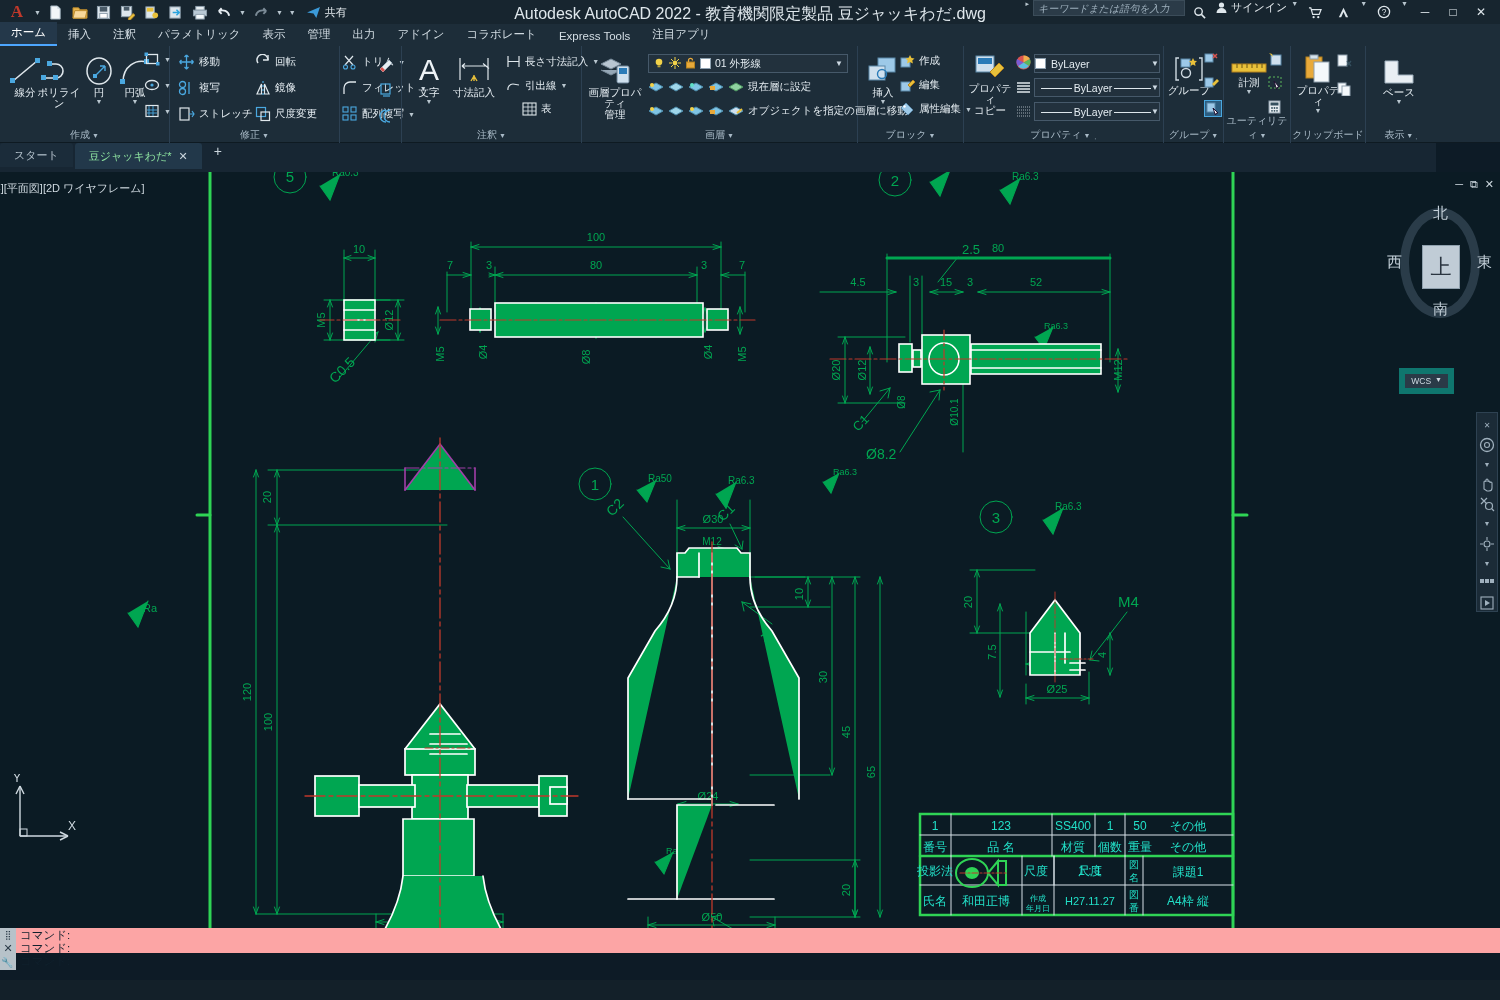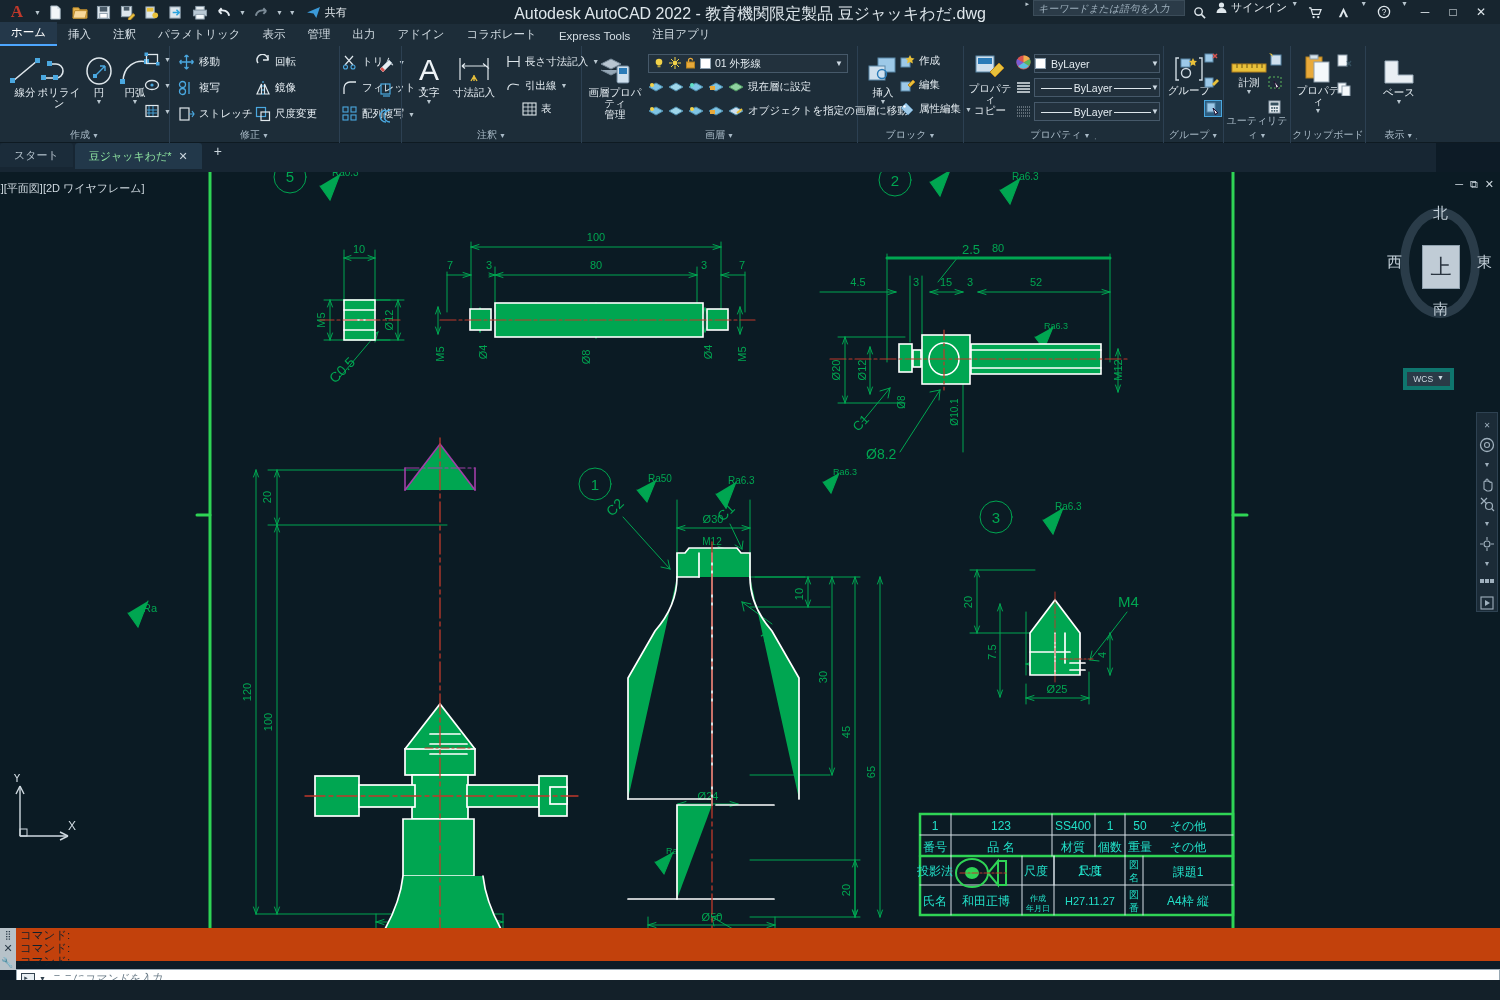--- a/index.html
+++ b/index.html
@@ -121,43 +121,43 @@
     position:absolute; left:16px; top:8px; width:80px; height:110px;
     border:9px solid #2a3c49; border-radius:50%;
   }
   .navface {
     position:absolute; left:38px; top:45px; width:38px; height:44px;
     background:#c0ccd6; border:1px solid #8fa0ad; color:#2a3540;
     display:flex; align-items:center; justify-content:center; font-size:21px;
   }
   .navdir { position:absolute; color:#c5d1da; font-size:15px; }
   .wcs {
-    position:absolute; right:46px; top:196px; background:#2a3a47; border:4px solid #0f766e;
+    position:absolute; right:46px; top:196px; background:#2a3a47; border:6px solid #0f766e;
     color:#cfdae2; font-size:8.5px; padding:2px 6px; display:flex; gap:4px; align-items:flex-start;
   }
   
   .navbar-r {
     position:absolute; right:2px; top:240px; width:22px; height:200px;
     background:#1b2b37; border:1px solid #2e4252; display:flex;
     flex-direction:column; align-items:center; padding-top:4px; gap:3px;
   }
   .navbar-r .nb { width:18px; height:18px; display:flex; align-items:center; justify-content:center; color:#9fb0bd; }
   
   .ucs { position:absolute; left:8px; bottom:82px; color:#cfd9e0; font-size:11px; }
 
   
   .cmdwrap { position:absolute; top:928px; left:0; width:1500px; height:52px; }
   .cmd-grip {
     position:absolute; left:0; top:0; width:16px; height:42px;
     display:flex; flex-direction:column; align-items:center; color:#2b3b48; font-size:9px; gap:2px;
     background:#b7c2c9; padding-top:2px;
   }
   .cmd-hist {
-    position:absolute; left:16px; top:0; width:1484px; height:33px;
-    background:#c2410c; color:#10202c; font-size:11.5px; padding:1px 4px; line-height:13.2px;
+    position:absolute; left:16px; top:0; width:1484px; height:25px;
+    background:#fca5a5; color:#10202c; font-size:11.5px; padding:1px 4px; line-height:13.2px;
   }
   .cmd-input {
     position:absolute; left:16px; top:41px; width:1484px; height:18px;
     background:#ffffff; border:1px solid #98a8b3; display:flex; align-items:center; gap:4px; padding:0 4px;
   }
   .cmd-input .ph { color:#6a7b87; font-size:11px; font-style:italic; }
   .cmd-icon {
     width:14px; height:11px; border:1px solid #33424e; background:#e8eef2;
     display:flex; align-items:center; justify-content:center; font-size:7px; color:#33424e;
   }
@@ -1434,22 +1434,17 @@
     <div class="cmd-grip">
       <span>⣿</span>
       <span style="font-size:11px;">✕</span>
       <span style="font-size:10px;">🔧</span>
     </div>
     <div class="cmd-hist">
       <div>コマンド:</div>
       <div>コマンド:</div>
       <div>コマンド:</div>
     </div>
-    <div class="cmd-input">
-      <span class="cmd-icon">▸_</span>
-      <span style="font-size:7px; color:#33424e;">▼</span>
-      <span class="ph">ここにコマンドを入力</span>
-    </div>
   </div>
 
   <div class="statusbar"></div>
 
 </div>
 
 </body></html>

